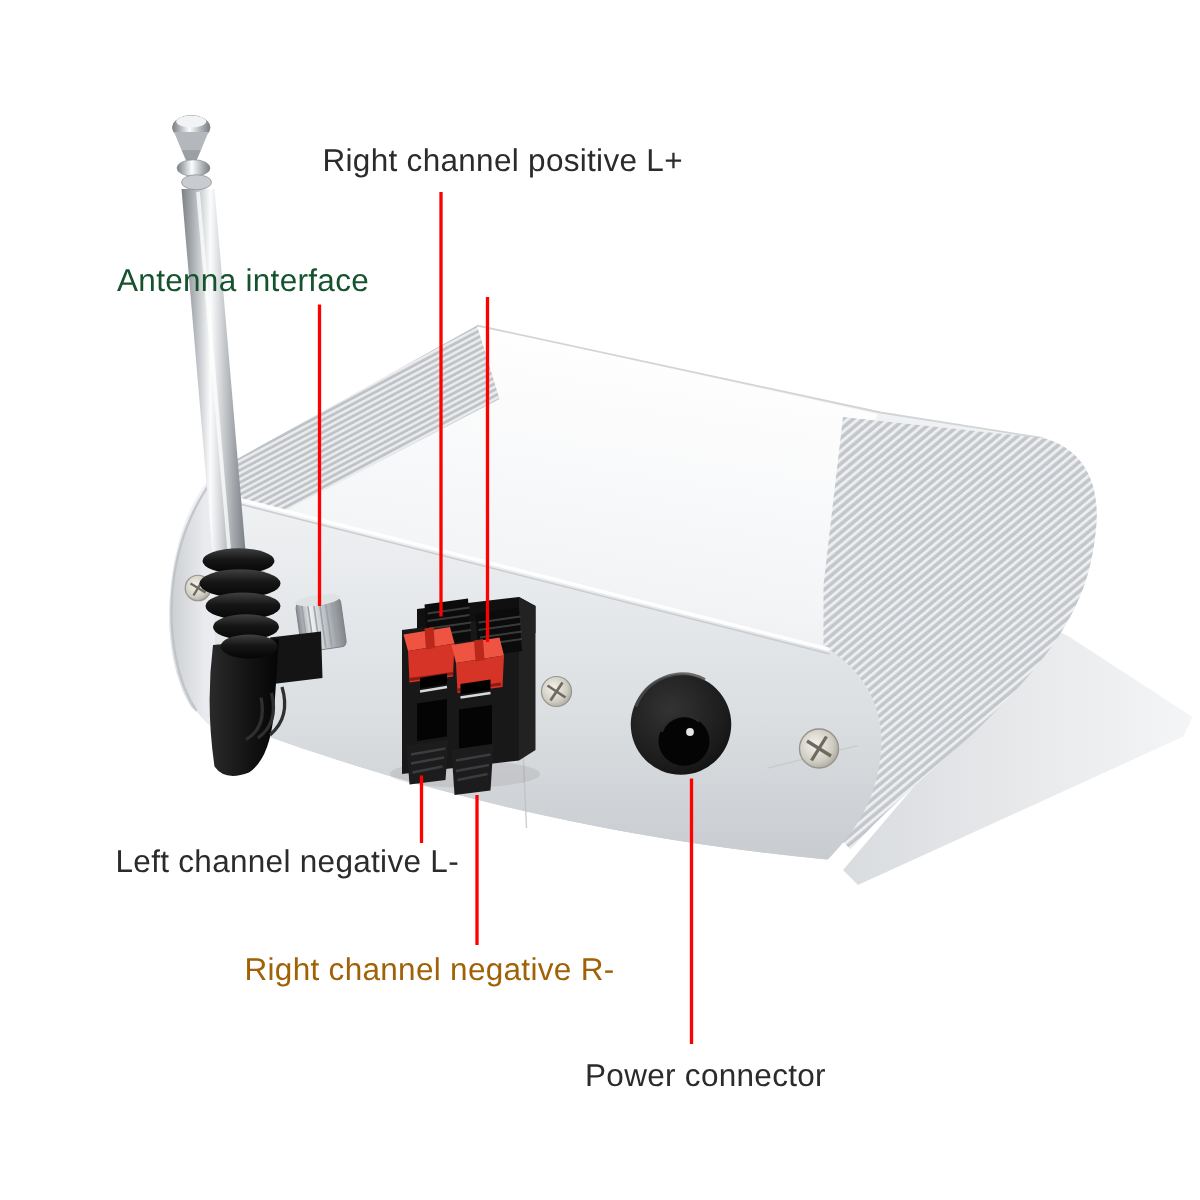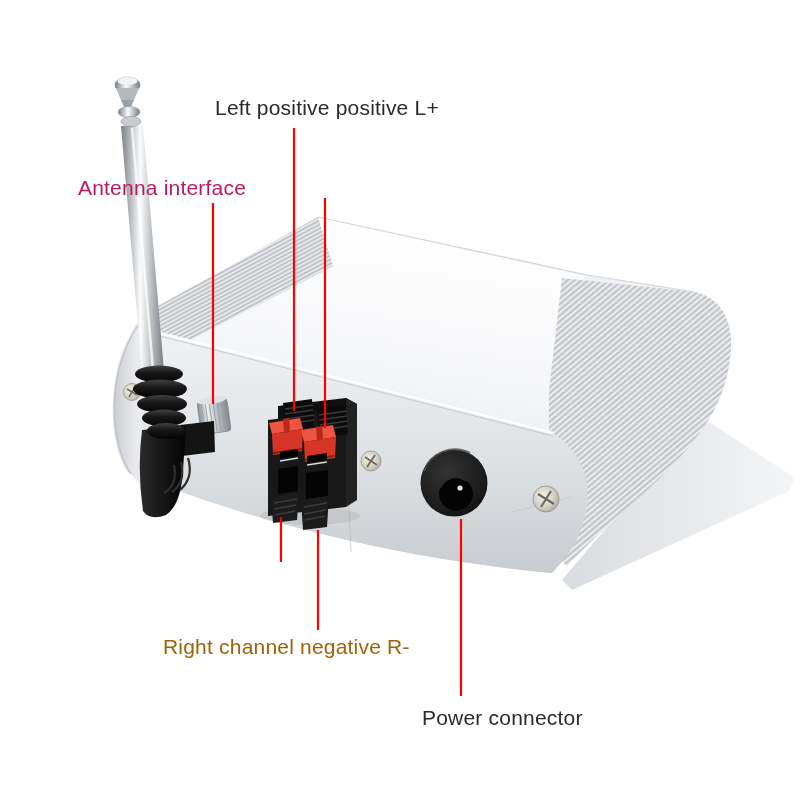--- a/index.html
+++ b/index.html
@@ -227,17 +227,18 @@
   <g stroke-width="2.2">
     <line class="callout" x1="213" y1="203" x2="213" y2="404" stroke="#ff0000"></line>
     <line class="callout" x1="294" y1="128" x2="294" y2="411" stroke="#ff0000"></line>
     <line class="callout" x1="325" y1="198" x2="325" y2="428" stroke="#ff0000"></line>
     <line class="callout" x1="281" y1="517" x2="281" y2="562" stroke="#ff0000"></line>
     <line class="callout" x1="318" y1="530" x2="318" y2="630" stroke="#ff0000"></line>
     <line class="callout" x1="461" y1="519" x2="461" y2="696" stroke="#ff0000"></line>
   </g>
 </svg>
 
-  <div class="label" style="left: 78px; top: 176px; color: #be185d;">Antenna interface</div>
-  <div class="label" style="left: 215px; top: 96px; color: rgb(43, 43, 43);">Left positive positive L+</div>
+  <div class="label" style="left: 78px; top: 176px; color: #14532d;">Antenna interface</div>
+  <div class="label" style="left: 215px; top: 96px; color: rgb(43, 43, 43);">Right channel positive L+</div>
+  <div class="label" style="left: 77px; top: 563px; color: rgb(43, 43, 43);">Left channel negative L-</div>
   <div class="label" style="left: 163px; top: 635px; color: #a16207;">Right channel negative R-</div>
-  <div class="label" style="left: 390px; top: 706px; color: rgb(43, 43, 43); margin-left: 32px;">Power connector</div>
+  <div class="label" style="left: 390px; top: 706px; color: rgb(43, 43, 43);">Power connector</div>
 </div>
 
 </body></html>

